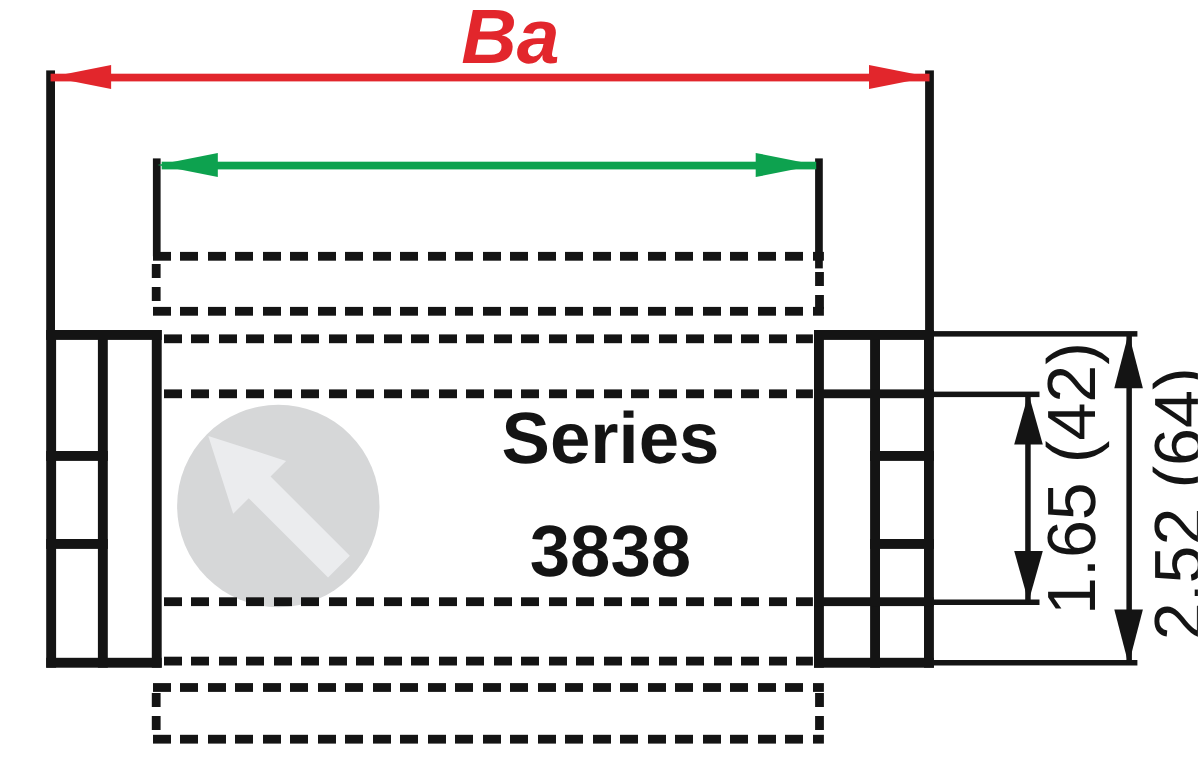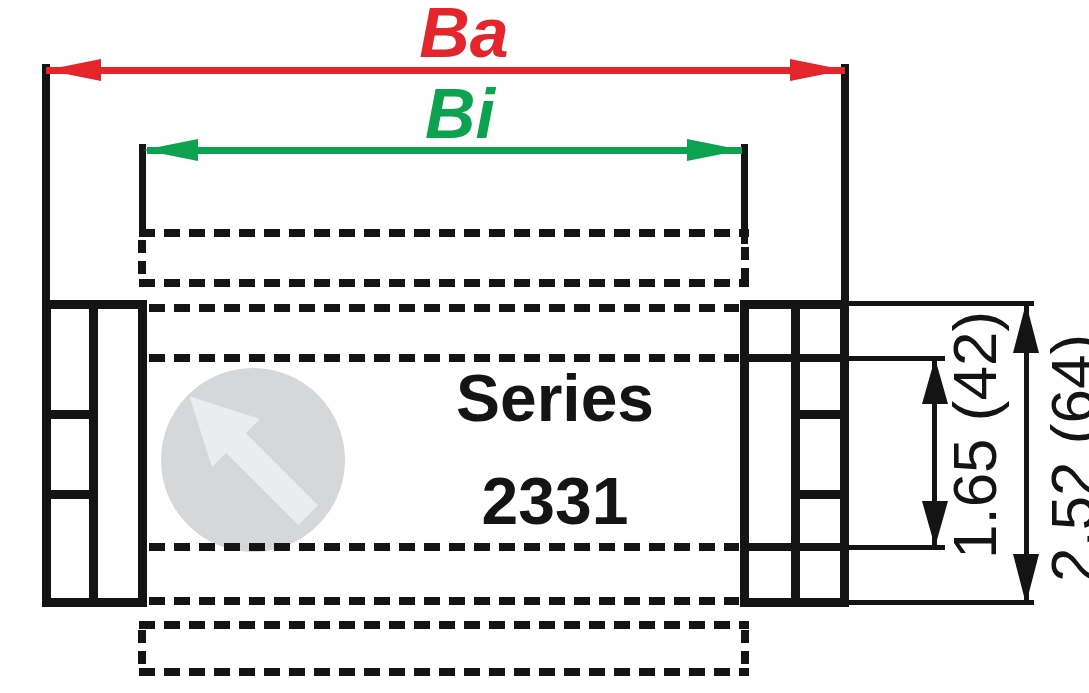--- a/index.html
+++ b/index.html
@@ -96,19 +96,18 @@
   <div class="tri blk-u" style="left:986px;top:303px;"></div>
   <div class="tri blk-d" style="left:986px;top:554px;"></div>
 
   <div class="ln" style="left:822px;top:356px;width:96px;height:5px;"></div>
   <div class="ln" style="left:822px;top:545px;width:96px;height:5px;"></div>
   <div class="ln" style="left:905px;top:358px;width:5px;height:189px;"></div>
   <div class="tri blk-u" style="left:895px;top:358px;border-bottom-width:46px;"></div>
   <div class="tri blk-d" style="left:895px;top:501px;border-top-width:46px;"></div>
 
   <div class="lbl ba" style="left:437px;top:33px;">Ba</div>
-  <div class="lbl bi" style="left:433px;top:114px;">Bi</div>
   <div class="lbl series" style="left:528px;top:398px;">Series</div>
-  <div class="lbl series" style="left:528px;top:501px;">2331</div>
+  <div class="lbl series" style="left:528px;top:501px;">3838</div>
   <div class="lbl rot" style="left:948px;top:435px;">1.65 (42)</div>
   <div class="lbl rot" style="left:1046px;top:458px;">2.52 (64)</div>
 
 </div>
 
 </body></html>

